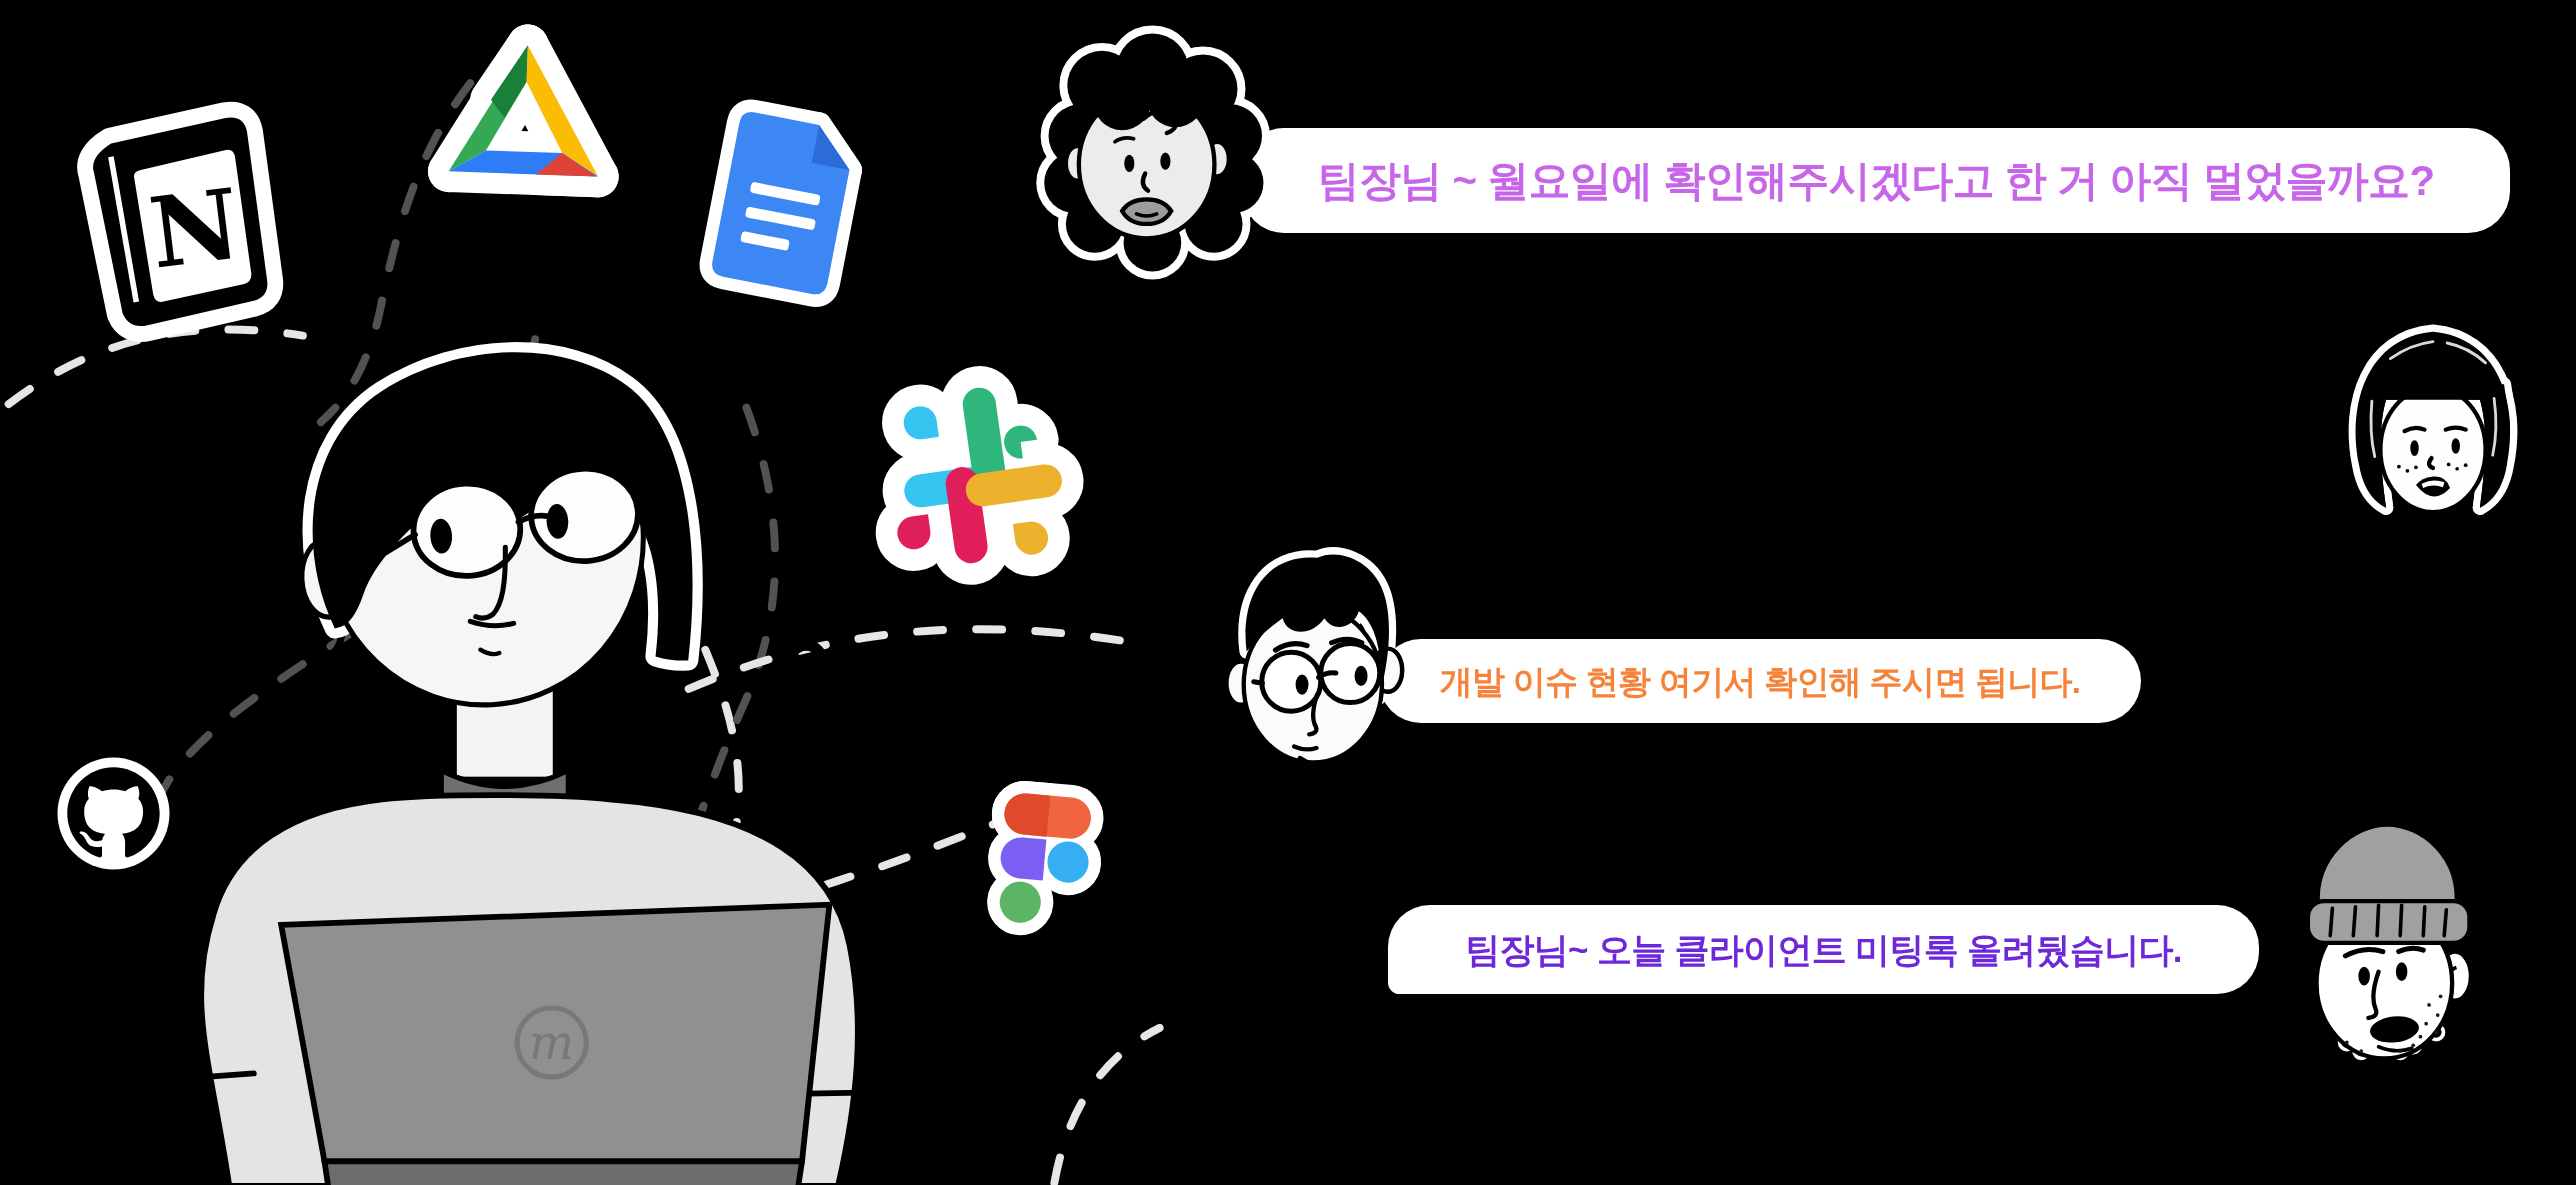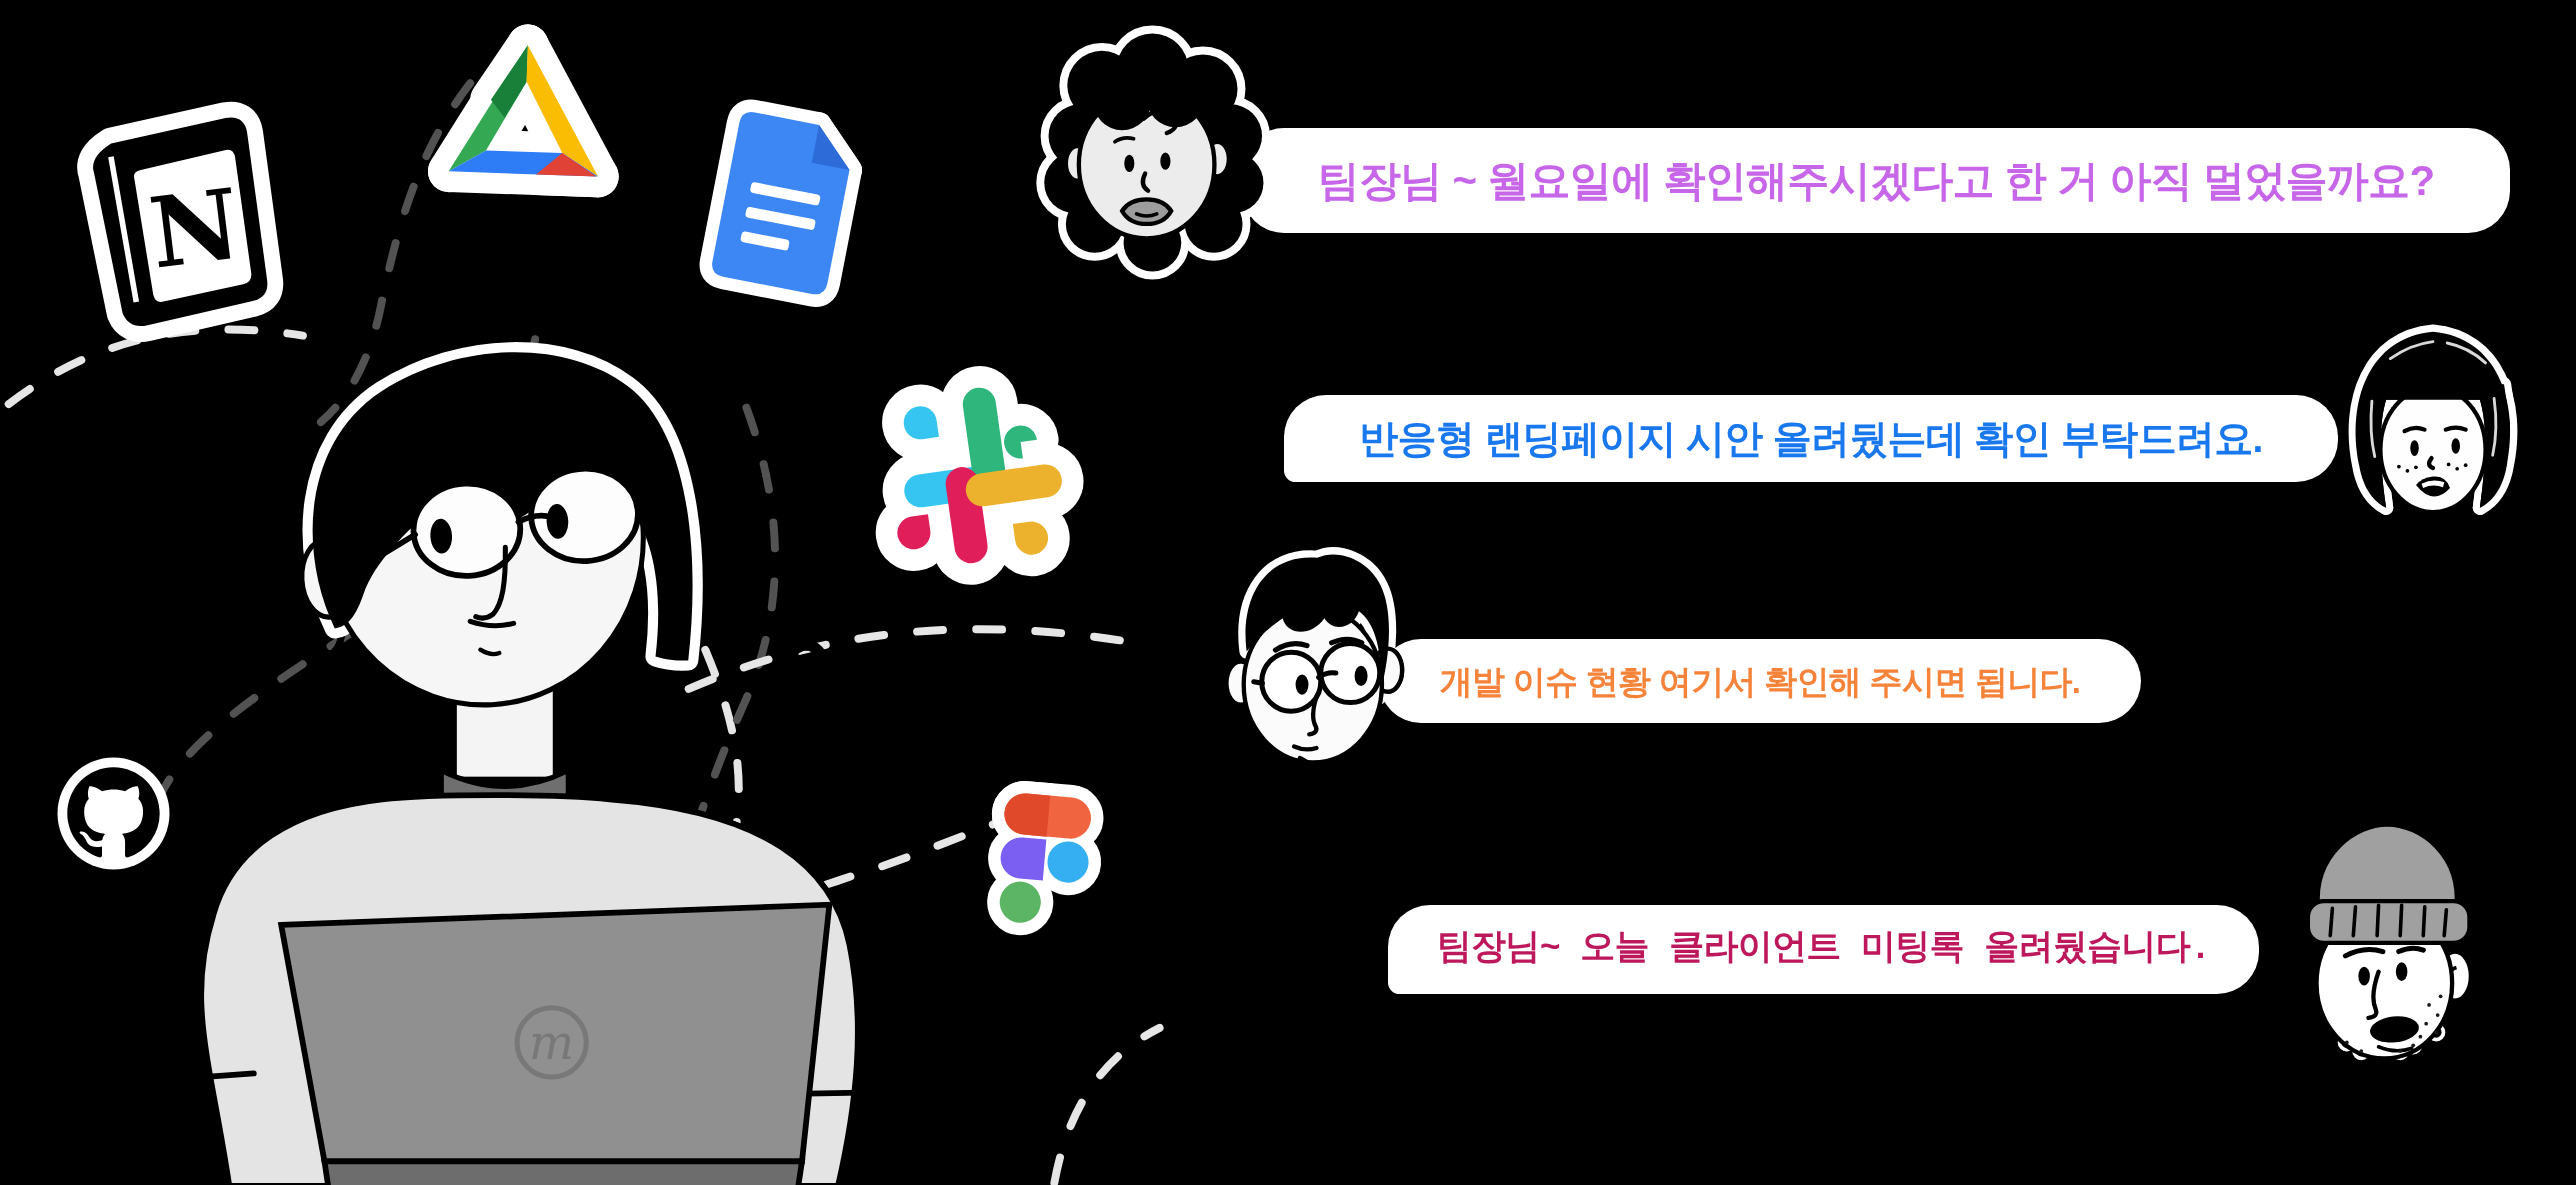--- a/index.html
+++ b/index.html
@@ -156,30 +156,27 @@
       <path d="M 250,1150 L 912,1150 L 906,1190 L 256,1190 Z" fill="#6d6d6d" stroke="#000" stroke-width="8"></path>
       <circle cx="565" cy="985" r="48" fill="none" stroke="#787878" stroke-width="7"></circle>
       <text x="565" y="1008" text-anchor="middle" font-family="DejaVu Serif, serif" font-style="italic" font-size="66" fill="#787878">m</text>
     </g>
   </svg>
 
   <div class="bubble" style="left:1242px;top:128px;width:1268px;height:105px;justify-content:center;">
     <span style="font-size: 42px; color: rgb(199, 102, 233);">팀장님 ~ 월요일에 확인해주시겠다고 한 거 아직 멀었을까요?</span>
   </div>
 
-  <div class="bubble tail-bl" style="left:1284px;top:395px;width:1054px;height:87px;">
-    <span style="font-size: 39px; color: rgb(26, 120, 238);">반응형 랜딩페이지 시안 올려뒀는데 확인 부탁드려요.</span>
-  </div>
 
   <div class="bubble" style="left:1379px;top:639px;width:762px;height:84px;">
     <span style="font-size: 33px; color: rgb(245, 131, 58);">개발 이슈 현황 여기서 확인해 주시면 됩니다.</span>
   </div>
 
   <div class="bubble tail-bl" style="left:1388px;top:905px;width:871px;height:89px;">
-    <span style="font-size: 35px; color: #be185d; font-family: Liberation Mono, monospace;">팀장님~ 오늘 클라이언트 미팅록 올려뒀습니다.</span>
+    <span style="font-size: 35px; color: #6d28d9;">팀장님~ 오늘 클라이언트 미팅록 올려뒀습니다.</span>
   </div>
 
   <svg class="abs avatar" width="220" height="238" viewBox="0 0 305 330" style="left:1037px;top:35px;">
     <use href="#a1base" class="sticker" style="stroke-width:22;"></use>
     <g id="a1base">
       <g fill="#000">
         <circle cx="90" cy="70" r="48"></circle>
           <circle cx="160" cy="48" r="50"></circle>
           <circle cx="230" cy="75" r="48"></circle>
         <circle cx="268" cy="140" r="44"></circle>

